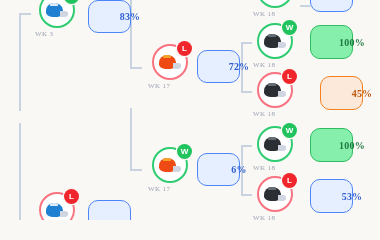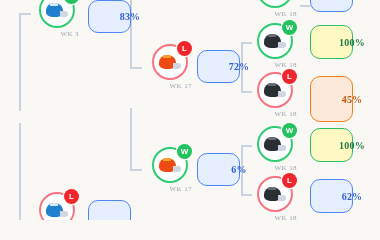--- a/index.html
+++ b/index.html
@@ -41,21 +41,21 @@
     font-family:"Liberation Sans",sans-serif;
     font-size:8px;font-weight:bold;
     line-height:15px;text-align:center;
     box-shadow:0 0 0 1.5px #faf8f4;
   }
   .badge.w{background:#21c35f;}
   .badge.l{background:#f0262c;}
 
   .wk{
     margin-top:2px;
-    text-align:right;
+    text-align:left;
     font-family:"Liberation Serif",serif;
     font-size:7px;
     letter-spacing:.4px;
     color:#9aa3b4;
     white-space:nowrap;
   }
 
   
   .helmet{position:relative;width:22px;height:15px;}
   .helmet .shell{
@@ -88,21 +88,21 @@
     display:flex;align-items:center;justify-content:center;
     border-radius:10px;
     box-sizing:border-box;
     font-family:"Liberation Serif",serif;
     font-weight:bold;
     font-size:10px;
     letter-spacing:.2px;
     padding-left:41px;
   }
   .pbox.blue  {background:#e6efff;border:1.6px solid #4e86f7;color:#2f5fd0;}
-  .pbox.green {background:#fef9c3;border:1.6px solid #2ebd60;color:#1f7a42;}
+  .pbox.green {background:#86efac;border:1.6px solid #2ebd60;color:#1f7a42;}
   .pbox.orange{background:#fde9da;border:1.6px solid #f4801e;color:#c05a12;}
 </style>
 </head>
 <body>
 
 <div id="stage">
 
   <div class="conn v" style="left:19px;top:13px;height:98px;"></div>
   <div class="conn h" style="left:19px;top:13px;width:12px;"></div>
 
@@ -236,19 +236,19 @@
       </div>
       <div class="badge l">L</div>
     </div>
     <div class="wk">WK 18</div>
   </div>
 
   <div class="pbox blue" style="left:310px;top:-22px;width:37px;height:34px;"></div>
 
   <div class="pbox green" style="left:310px;top:25px;width:37px;height:34px;">100%</div>
 
-  <div class="pbox orange" style="left:310px;top:76px;width:37px;height:46px;">45%</div>
+  <div class="pbox orange" style="left:320px;top:76px;width:37px;height:34px;">45%</div>
 
   <div class="pbox green" style="left:310px;top:128px;width:37px;height:34px;">100%</div>
 
-  <div class="pbox blue" style="left:310px;top:179px;width:37px;height:34px;">62%</div>
+  <div class="pbox blue" style="left:310px;top:179px;width:37px;height:34px;">53%</div>
 
 </div>
 
 </body></html>

